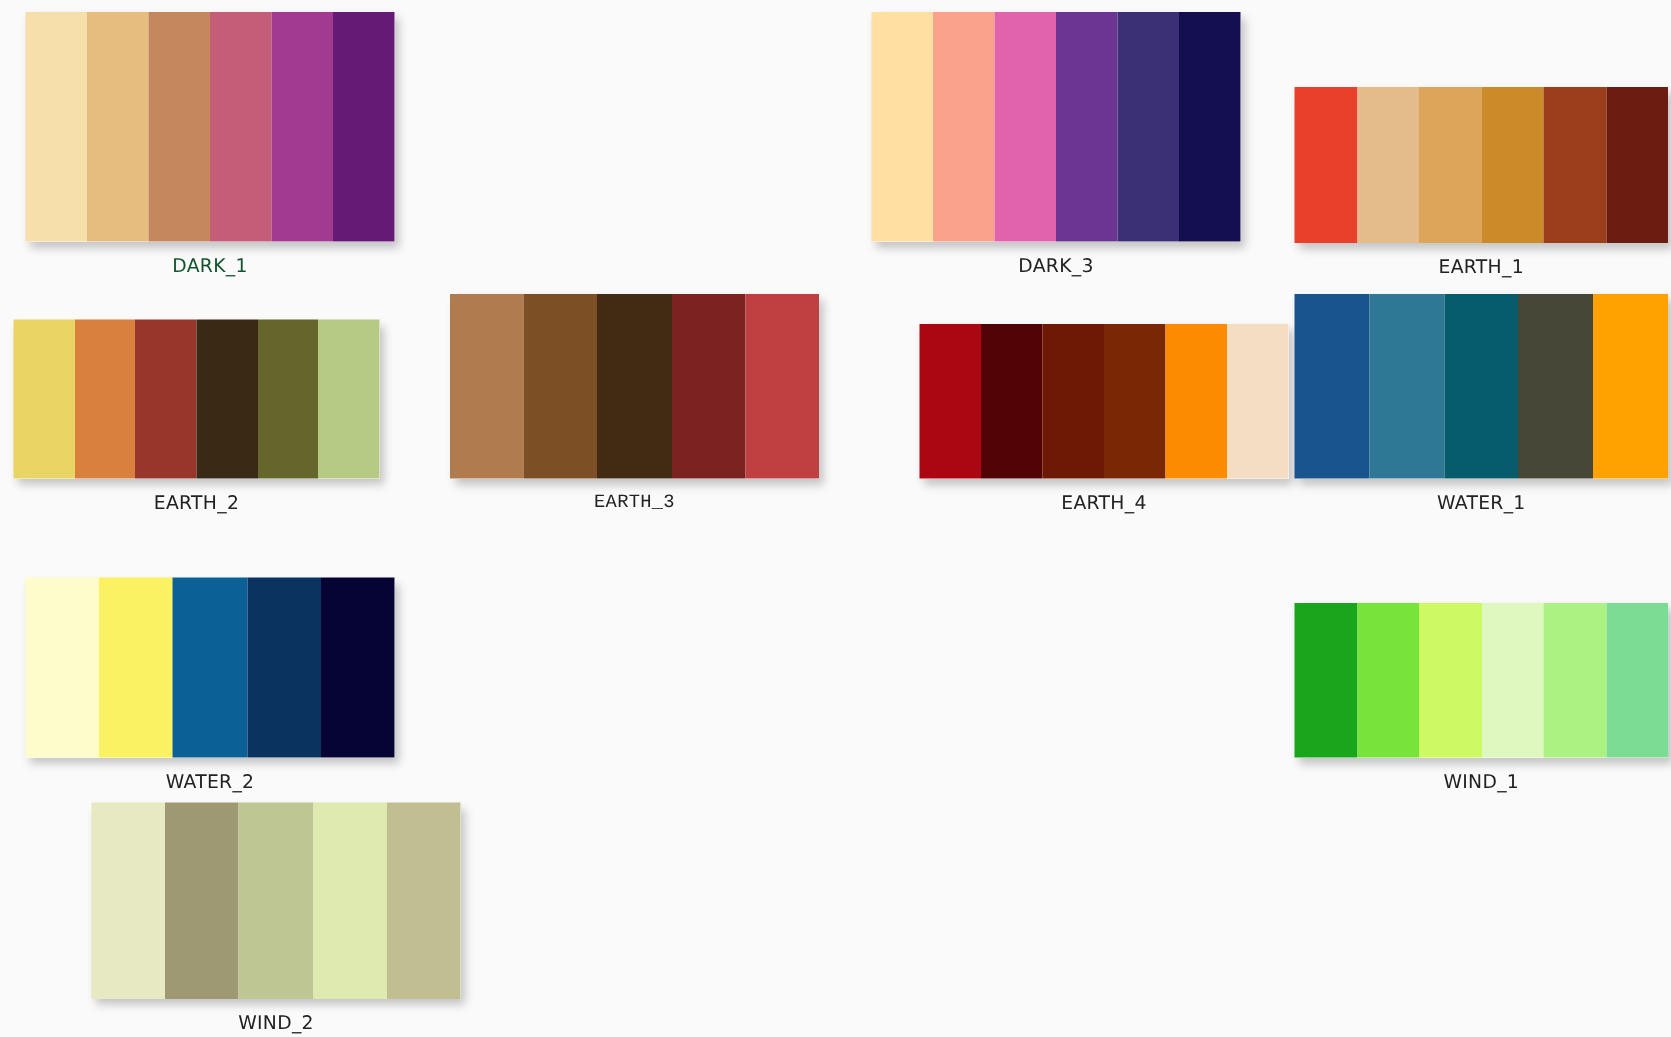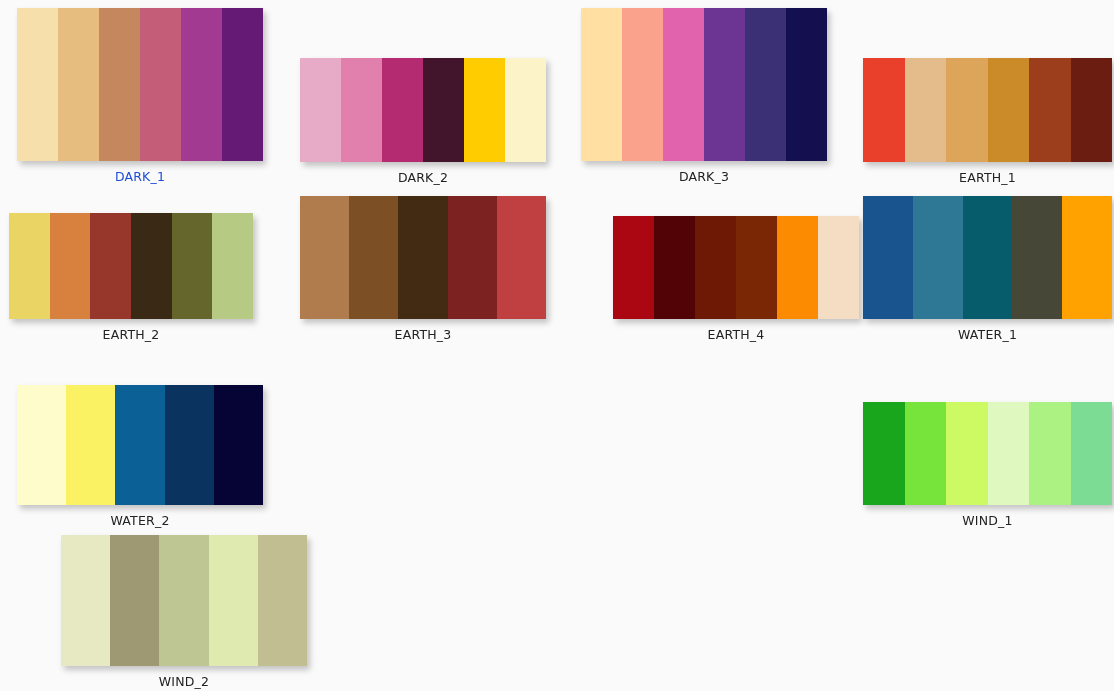--- a/index.html
+++ b/index.html
@@ -57,32 +57,21 @@
 <div id="palette-grid" style="background: rgb(250, 250, 250);">
     <div class="palette-card" style="left: 17px; top: 8px; width: 246px;">
       <div class="swatch-strip" style="height: 153px;">
         <div class="swatch-band" title="#f7dfab" style="background: rgb(247, 223, 171);"></div>
         <div class="swatch-band" title="#e7bc7f" style="background: rgb(231, 188, 127);"></div>
         <div class="swatch-band" title="#c5885e" style="background: rgb(197, 136, 94);"></div>
         <div class="swatch-band" title="#c35d78" style="background: rgb(195, 93, 120);"></div>
         <div class="swatch-band" title="#a23a91" style="background: rgb(162, 58, 145);"></div>
         <div class="swatch-band" title="#651b76" style="background: rgb(101, 27, 118);"></div>
       </div>
-      <div class="palette-label" style="color: #1d4ed8; text-align: right;">DARK_1</div>
-    </div>
-    <div class="palette-card" style="left: 300px; top: 58px; width: 246px;">
-      <div class="swatch-strip" style="height: 104px;">
-        <div class="swatch-band" title="#e7abc8" style="background: rgb(231, 171, 200);"></div>
-        <div class="swatch-band" title="#e180ac" style="background: rgb(225, 128, 172);"></div>
-        <div class="swatch-band" title="#b42b72" style="background: rgb(180, 43, 114);"></div>
-        <div class="swatch-band" title="#42152d" style="background: rgb(66, 21, 45);"></div>
-        <div class="swatch-band" title="#ffcc00" style="background: rgb(255, 204, 0);"></div>
-        <div class="swatch-band" title="#fdf3c8" style="background: rgb(253, 243, 200);"></div>
-      </div>
-      <div class="palette-label" style="color: rgb(34, 34, 34);">DARK_2</div>
+      <div class="palette-label" style="color: #14532d; text-align: right;">DARK_1</div>
     </div>
     <div class="palette-card" style="left: 581px; top: 8px; width: 246px;">
       <div class="swatch-strip" style="height: 153px;">
         <div class="swatch-band" title="#ffdfa2" style="background: rgb(255, 223, 162);"></div>
         <div class="swatch-band" title="#fba28c" style="background: rgb(251, 162, 140);"></div>
         <div class="swatch-band" title="#e163ad" style="background: rgb(225, 99, 173);"></div>
         <div class="swatch-band" title="#6c3593" style="background: rgb(108, 53, 147);"></div>
         <div class="swatch-band" title="#3b2f76" style="background: rgb(59, 47, 118);"></div>
         <div class="swatch-band" title="#140f4f" style="background: rgb(20, 15, 79);"></div>
       </div>
@@ -103,21 +92,21 @@
       <div class="swatch-strip" style="height: 106px;">
         <div class="swatch-band" title="#ead464" style="background: rgb(234, 212, 100);"></div>
         <div class="swatch-band" title="#d8813f" style="background: rgb(216, 129, 63);"></div>
         <div class="swatch-band" title="#97362b" style="background: rgb(151, 54, 43);"></div>
         <div class="swatch-band" title="#3a2a15" style="background: rgb(58, 42, 21);"></div>
         <div class="swatch-band" title="#64662c" style="background: rgb(100, 102, 44);"></div>
         <div class="swatch-band" title="#b7ca83" style="background: rgb(183, 202, 131);"></div>
       </div>
       <div class="palette-label" style="color: rgb(34, 34, 34);">EARTH_2</div>
     </div>
-    <div class="palette-card" style="left: 300px; top: 196px; width: 246px;">
+    <div class="palette-card" style="left: 300px; top: 196px; width: 246px; font-family: Liberation Mono, monospace;">
       <div class="swatch-strip" style="height: 123px;">
         <div class="swatch-band" title="#b07c4e" style="background: rgb(176, 124, 78);"></div>
         <div class="swatch-band" title="#7d4f24" style="background: rgb(125, 79, 36);"></div>
         <div class="swatch-band" title="#432a12" style="background: rgb(67, 42, 18);"></div>
         <div class="swatch-band" title="#7c2322" style="background: rgb(124, 35, 34);"></div>
         <div class="swatch-band" title="#c03f40" style="background: rgb(192, 63, 64);"></div>
       </div>
       <div class="palette-label" style="color: rgb(34, 34, 34);">EARTH_3</div>
     </div>
     <div class="palette-card" style="left: 581px; top: 216px; width: 246px; margin-left: 32px;">

